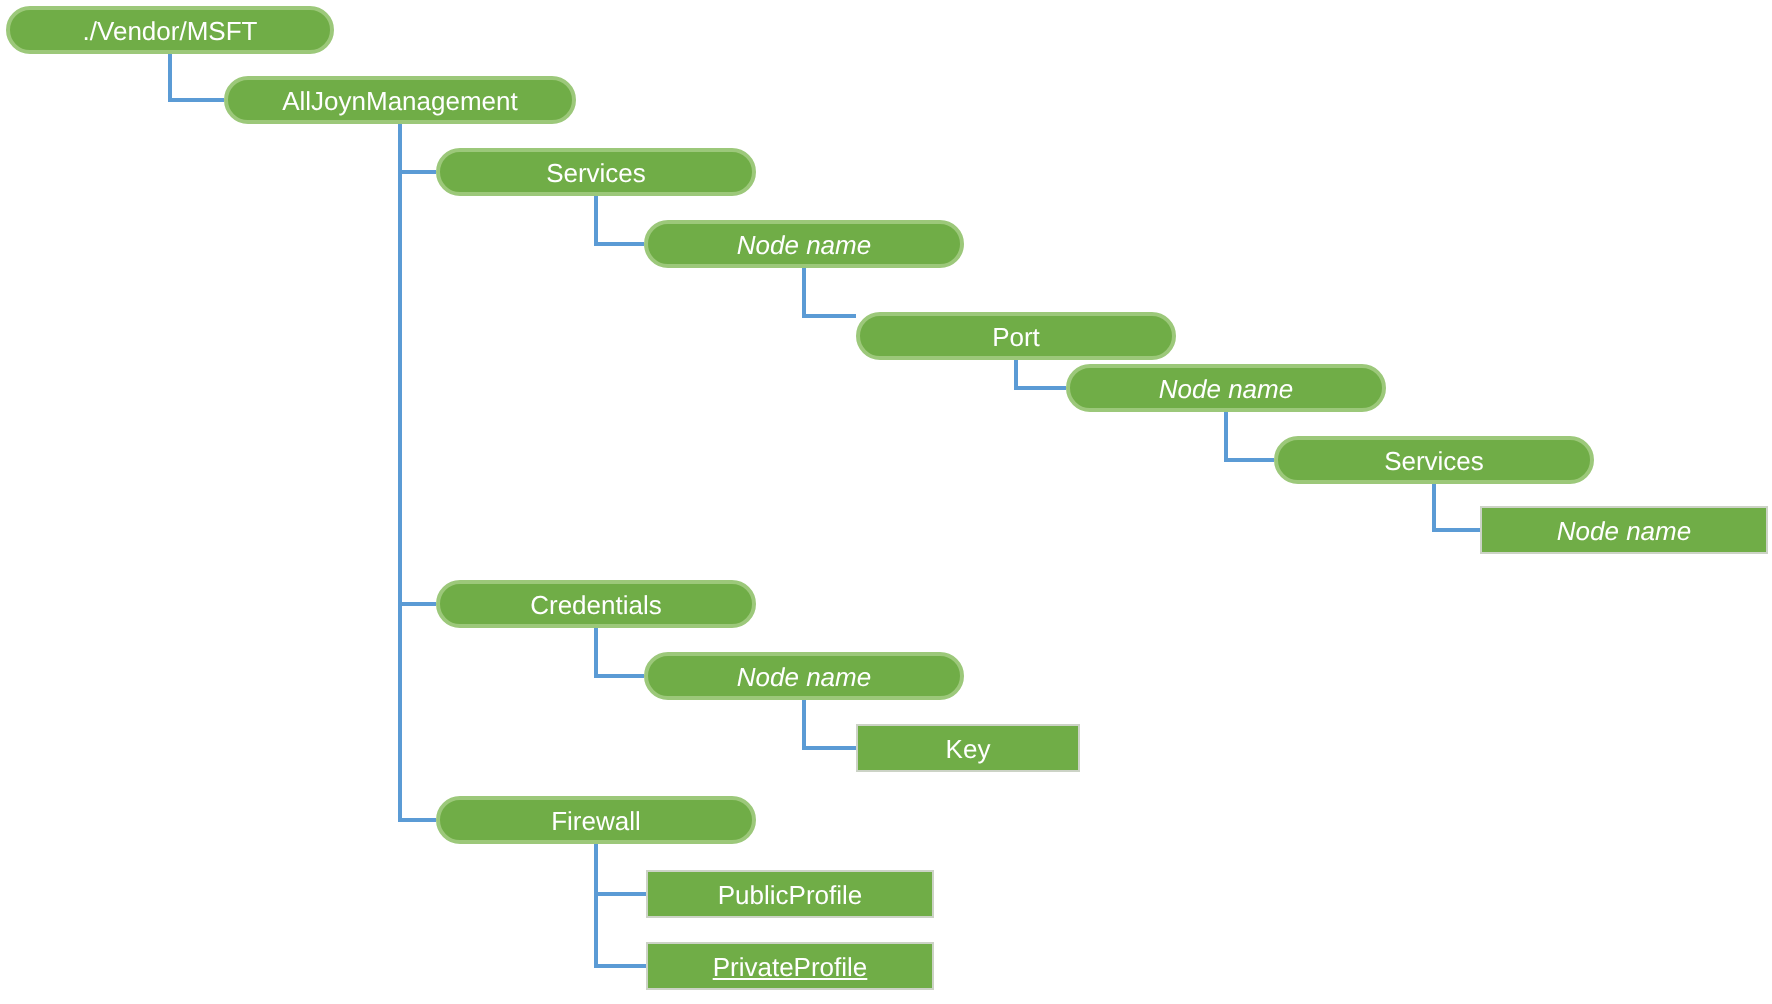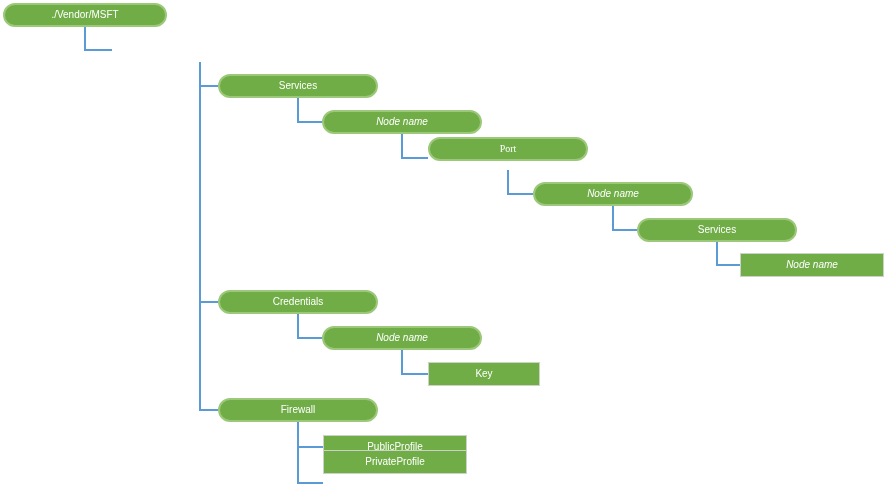--- a/index.html
+++ b/index.html
@@ -21,21 +21,21 @@
     width: 886px; height: 502px;
   }
   .node {
     position: absolute;
     height: 24px;
     box-sizing: border-box;
     display: flex;
     align-items: center;
     justify-content: center;
     color: var(--text, #ffffff);
-    font-size: 10px;
+    font-size: 13px;
     line-height: 1;
     white-space: nowrap;
     background: var(--fill, #70ad47);
   }
   .node.pill {
     border-radius: 12px;
     border: 2px solid var(--pill-border, #9cc87a);
   }
   .node.rect {
     border-radius: 0;
@@ -64,27 +64,30 @@
       <path d="M 298 314 L 298 338 L 322 338" fill="none" stroke="#5b9bd5" stroke-width="2"></path>
       <path d="M 402 350 L 402 374 L 428 374" fill="none" stroke="#5b9bd5" stroke-width="2"></path>
       <path d="M 200 62 L 200 410 L 218 410" fill="none" stroke="#5b9bd5" stroke-width="2"></path>
       <path d="M 298 422 L 298 447 L 323 447" fill="none" stroke="#5b9bd5" stroke-width="2"></path>
       <path d="M 298 422 L 298 483 L 323 483" fill="none" stroke="#5b9bd5" stroke-width="2"></path>
     </svg>
 
 <div class="node pill" style="left: 3px; top: 3px; width: 164px;">
       <span class="node-label">./Vendor/MSFT</span>
     </div>
+    <div class="node pill" style="left: 112px; top: 38px; width: 176px;">
+      <span class="node-label">AllJoynManagement</span>
+    </div>
     <div class="node pill" style="left: 218px; top: 74px; width: 160px; text-align: right;">
       <span class="node-label">Services</span>
     </div>
     <div class="node pill placeholder" style="left: 322px; top: 110px; width: 160px;">
       <span class="node-label">Node name</span>
     </div>
-    <div class="node pill" style="left: 428px; top: 137px; width: 160px; font-family: Liberation Serif, serif;">
+    <div class="node pill" style="left: 428px; top: 156px; width: 160px;">
       <span class="node-label">Port</span>
     </div>
     <div class="node pill placeholder" style="left: 533px; top: 182px; width: 160px;">
       <span class="node-label">Node name</span>
     </div>
     <div class="node pill" style="left: 637px; top: 218px; width: 160px;">
       <span class="node-label">Services</span>
     </div>
     <div class="node rect placeholder" style="left: 740px; top: 253px; width: 144px;">
       <span class="node-label">Node name</span>
@@ -97,16 +100,16 @@
     </div>
     <div class="node rect" style="left: 428px; top: 362px; width: 112px;">
       <span class="node-label">Key</span>
     </div>
     <div class="node rect" style="left: 323px; top: 435px; width: 144px;">
       <span class="node-label">PublicProfile</span>
     </div>
     <div class="node pill" style="left: 218px; top: 398px; width: 160px;">
       <span class="node-label">Firewall</span>
     </div>
-    <div class="node rect" style="left: 323px; top: 450px; width: 144px;">
+    <div class="node rect" style="left: 323px; top: 471px; width: 144px; text-decoration: underline;">
       <span class="node-label">PrivateProfile</span>
     </div>
   </div>
 
 </body></html>

